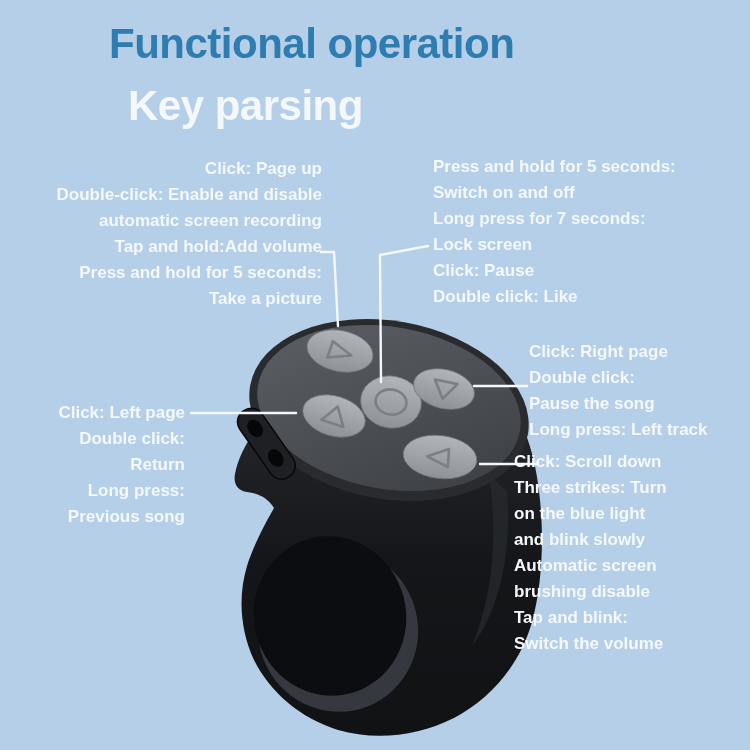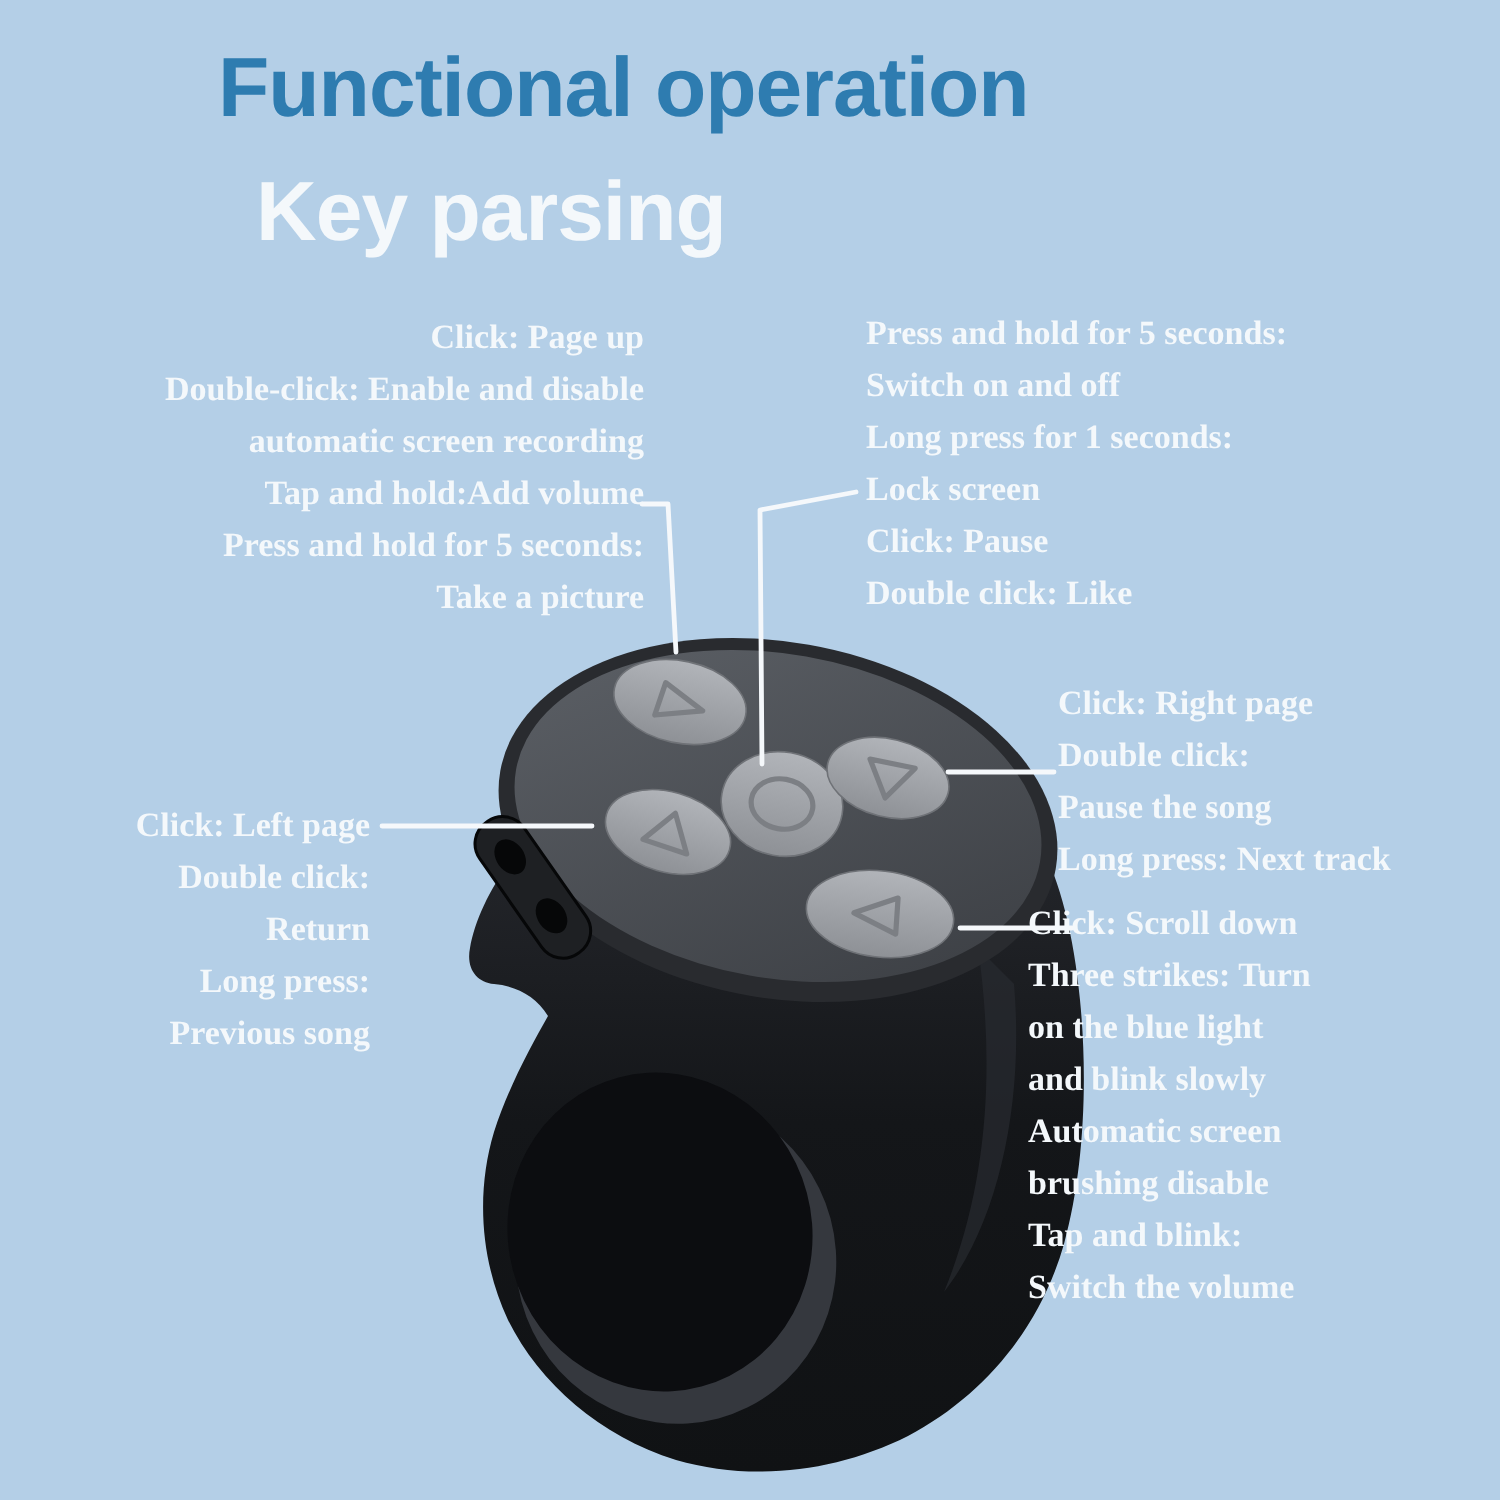--- a/index.html
+++ b/index.html
@@ -17,21 +17,20 @@
   .subtitle{
     position:absolute;left:128px;top:82px;
     font-size:42px;font-weight:bold;letter-spacing:-0.5px;
     color:var(--text-white,#f4f8fb);white-space:nowrap;
   }
   .ann{
     position:absolute;
     font-size:17px;line-height:26px;font-weight:bold;
     color:var(--text-white,#f4f8fb);
     white-space:nowrap;
-    font-family:Liberation Serif, serif;
   }
   .ann.align-right{text-align:right;}
   #ann-up{top:156px;right:428px;}
   #ann-center{top:154px;left:433px;}
   #ann-left{top:400px;right:565px;}
   #ann-right{top:339px;left:529px;}
   #ann-down{top:449px;left:514px;}
 </style>
 </head>
 <body>
@@ -119,39 +118,39 @@
   <div>Double-click: Enable and disable</div>
   <div>automatic screen recording</div>
   <div>Tap and hold:Add volume</div>
   <div>Press and hold for 5 seconds:</div>
   <div>Take a picture</div>
 </div>
 
 <div class="ann" id="ann-center">
   <div>Press and hold for 5 seconds:</div>
   <div>Switch on and off</div>
-  <div>Long press for 1 seconds:</div>
+  <div>Long press for 7 seconds:</div>
   <div>Lock screen</div>
   <div>Click: Pause</div>
   <div>Double click: Like</div>
 </div>
 
 <div class="ann align-right" id="ann-left">
   <div>Click: Left page</div>
   <div>Double click:</div>
   <div>Return</div>
   <div>Long press:</div>
   <div>Previous song</div>
 </div>
 
 <div class="ann" id="ann-right">
   <div>Click: Right page</div>
   <div>Double click:</div>
   <div>Pause the song</div>
-  <div>Long press: Next track</div>
+  <div>Long press: Left track</div>
 </div>
 
 <div class="ann" id="ann-down">
   <div>Click: Scroll down</div>
   <div>Three strikes: Turn</div>
   <div>on the blue light</div>
   <div>and blink slowly</div>
   <div>Automatic screen</div>
   <div>brushing disable</div>
   <div>Tap and blink:</div>

